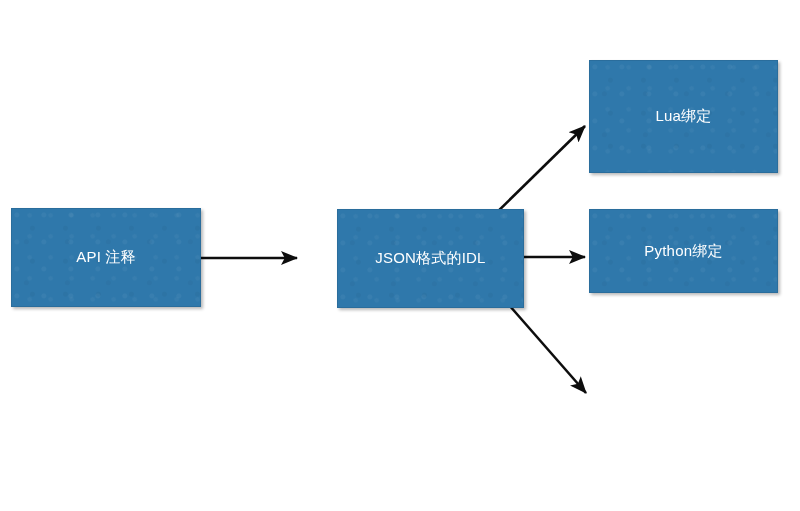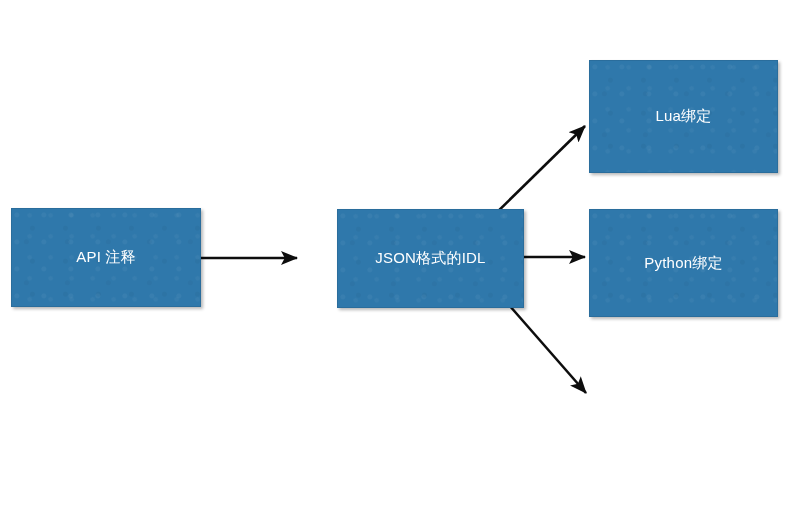--- a/index.html
+++ b/index.html
@@ -40,21 +40,21 @@
       radial-gradient(circle at 35% 80%, rgba(0,0,0,0.03) 0 2px, rgba(0,0,0,0) 3px);
     background-size: 27px 27px, 33px 33px, 21px 21px, 41px 41px;
   }
   .node-label {
     pointer-events: none;
   }
   
   #node-api        { left: 11px;  top: 208px; width: 190px; height: 99px; }
   #node-idl        { left: 301px; top: 209px; width: 187px; height: 99px; margin-left: 36px;  }
   #node-lua        { left: 589px; top: 60px;  width: 189px; height: 113px; }
-  #node-python     { left: 589px; top: 209px; width: 189px; height: 108px; justify-content: center;  }
+  #node-python     { left: 589px; top: 209px; width: 189px; height: 84px; justify-content: center;  }
   #node-jerry      { left: 589px; top: 351px; width: 189px; height: 105px; }
 
   #edges {
     position: absolute;
     left: 0;
     top: 0;
     width: 800px;
     height: 511px;
     pointer-events: none;
   }

